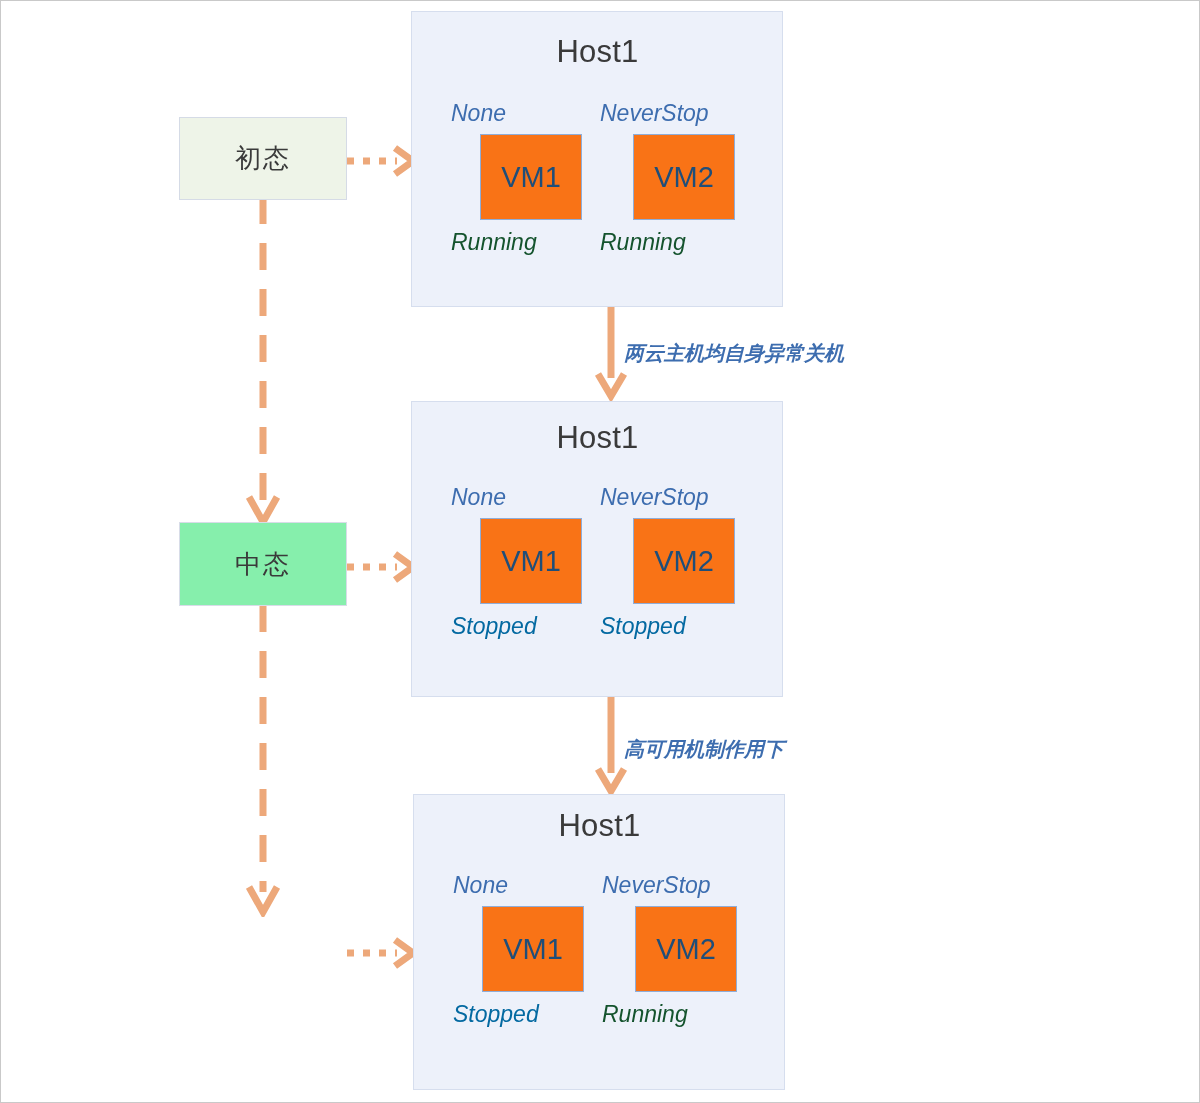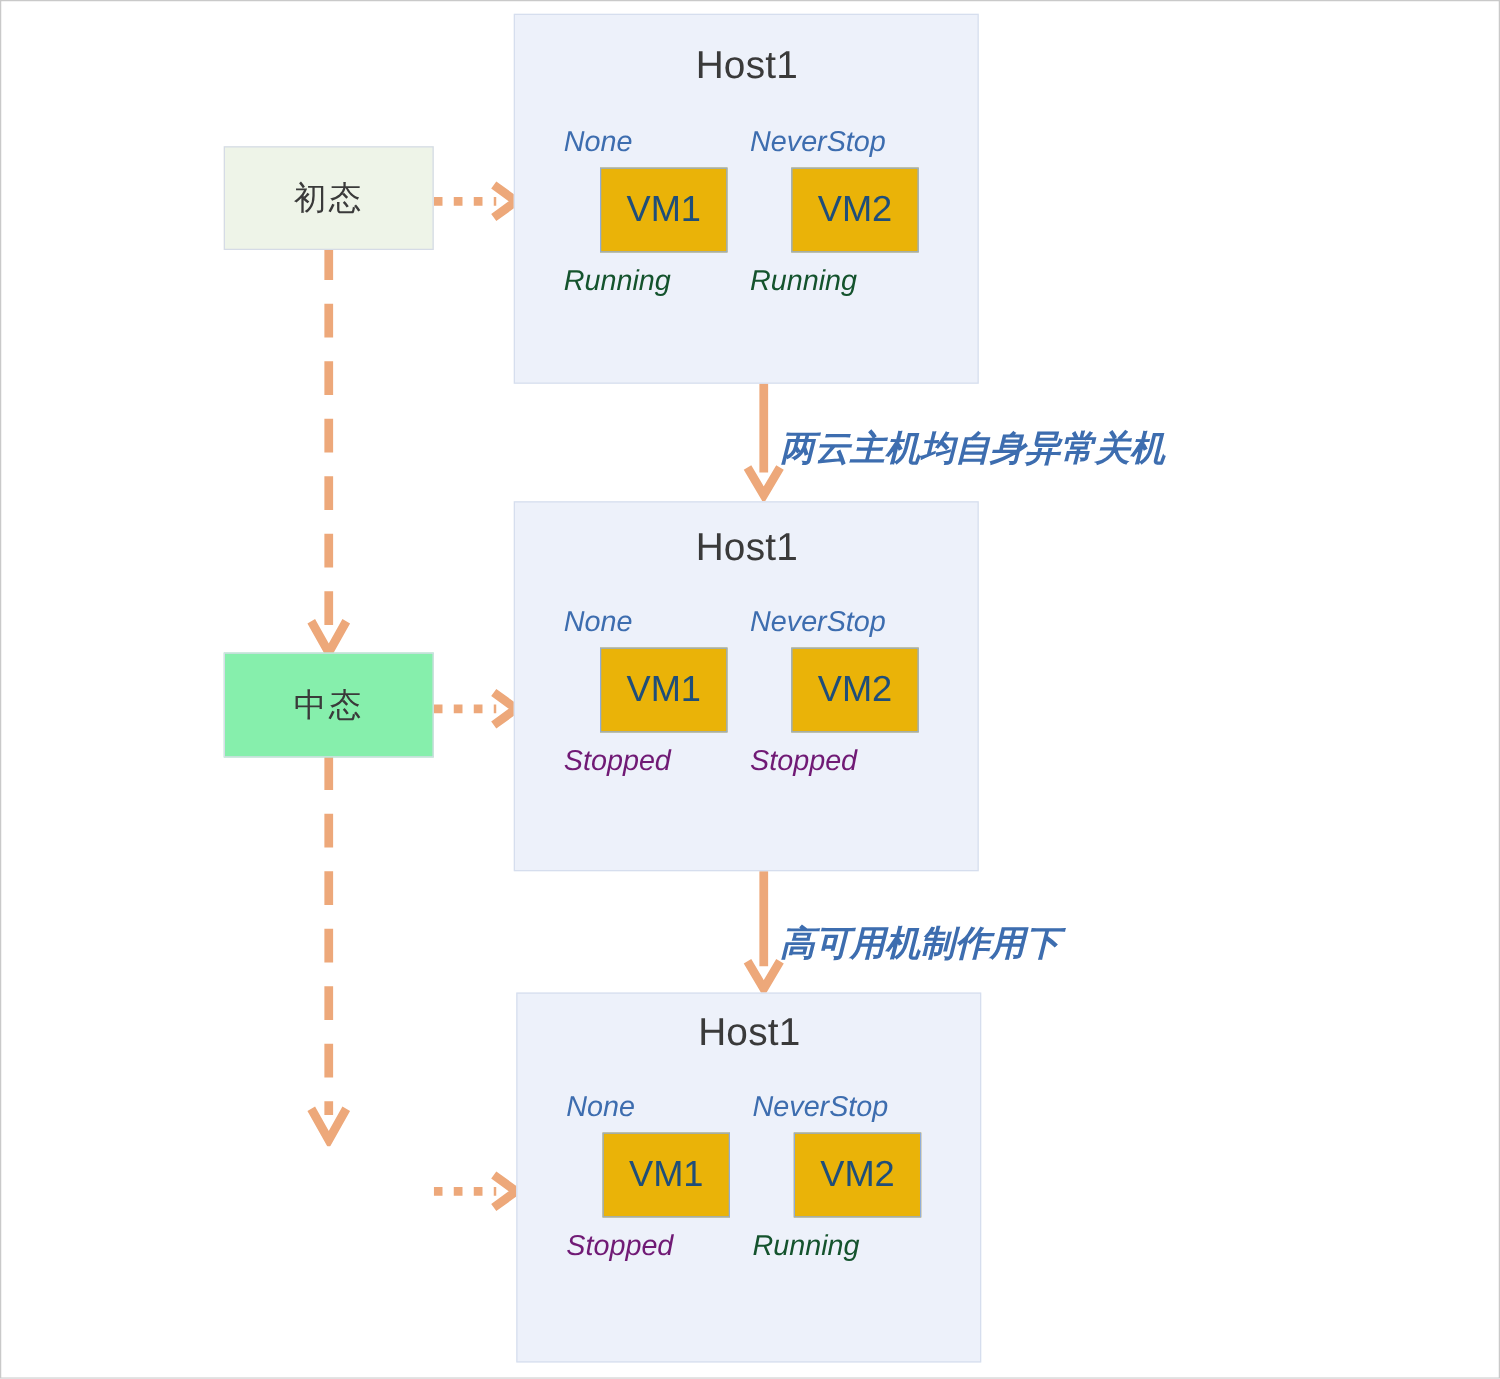--- a/index.html
+++ b/index.html
@@ -44,43 +44,43 @@
   .vm-policy {
     font-size: 23px;
     font-style: italic;
     color: #3d6daf;
     font-family: "Liberation Sans", sans-serif;
     white-space: nowrap;
     margin-bottom: 7px;
   }
   .vm-box {
     width: 102px;
-    height: 68px;
-    background: #eab308;
+    height: 86px;
+    background: #f97316;
     border: 1px solid #8fadd8;
     box-sizing: border-box;
     display: flex;
     align-items: center;
     justify-content: center;
     margin: 0 auto;
   }
   .vm-name {
     font-size: 29px;
     color: #1f4e79;
     font-family: "Liberation Sans", sans-serif;
   }
   .vm-state {
     font-size: 23px;
     font-style: italic;
     font-family: "Liberation Sans", sans-serif;
     white-space: nowrap;
     margin-top: 9px;
   }
   .state-running { color: #14532d; }
-  .state-stopped { color: #701a75; }
+  .state-stopped { color: #0369a1; }
 
   
   .state-box {
     position: absolute;
     box-sizing: border-box;
     display: flex;
     align-items: center;
     justify-content: center;
     font-size: 26px;
     color: #3a3a3a;
@@ -95,21 +95,21 @@
     background: #86efac;
     border: 1px solid #d8dce8;
   }
 
   
   .conn {
     position: absolute;
   }
   .edge-label {
     position: absolute;
-    font-size: 28px;
+    font-size: 20px;
     font-style: italic;
     font-weight: bold;
     color: #3d6daf;
     white-space: nowrap;
     font-family: "Liberation Sans", sans-serif;
   }
 </style>
 </head>
 <body>
 

